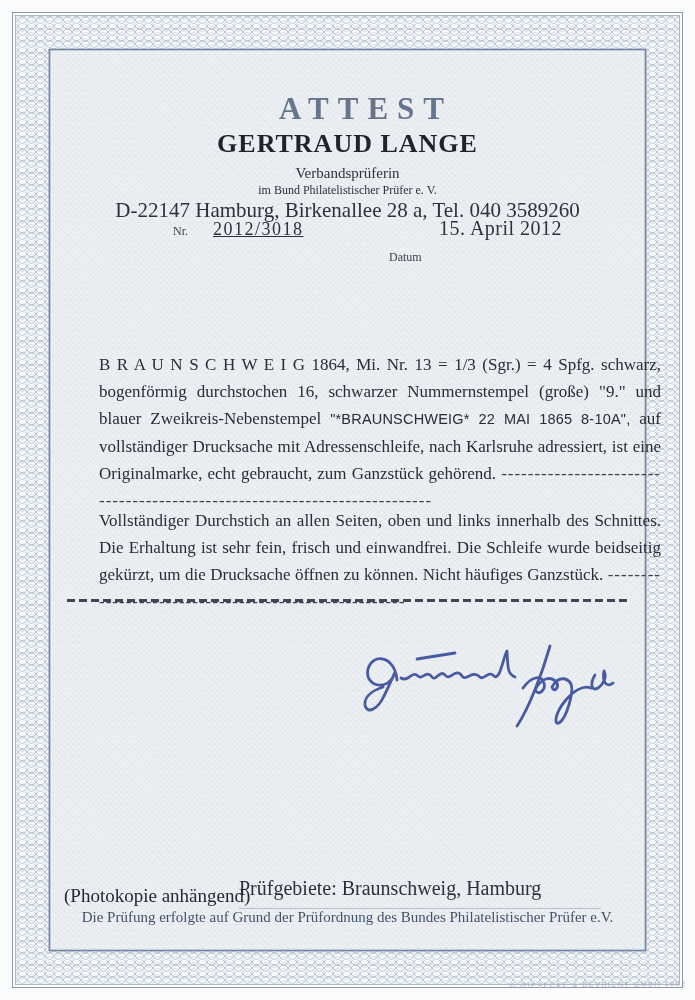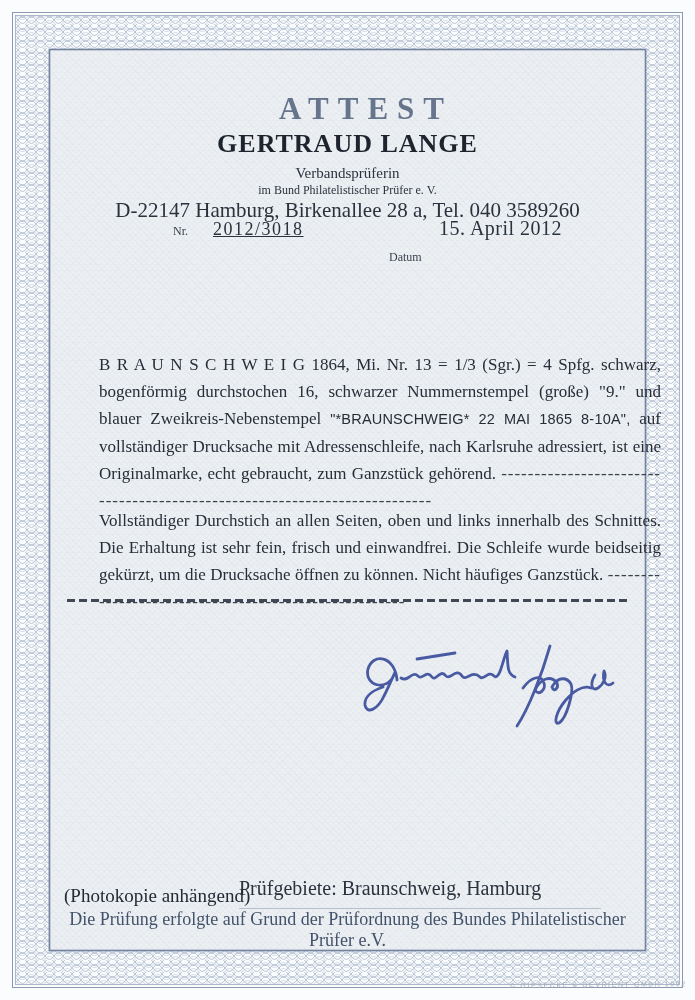--- a/index.html
+++ b/index.html
@@ -78,21 +78,21 @@
     position:absolute; left:188px; top:826px; width:362px;
     font-size:20px; color:#2a323d;
     border-bottom:1px solid #b6c0cd; padding-bottom:8px;
   }
   .photocopy {
     position:absolute; left:13px; top:834px;
     font-size:19px; color:#232a33;
   }
   .footer-note {
     position:absolute; left:0; top:858px; width:100%; text-align:center;
-    font-size:18px; color:#42526a;
+    font-size:15px; color:#42526a;
   }
 
   
   .printer-credit {
     position:absolute; right:8px; top:981px;
     font-family:"Liberation Sans", sans-serif;
     font-size:7px; letter-spacing:1.6px; color:#a4adb9;
     transform:rotate(-0.6deg);
   }
 </style>

